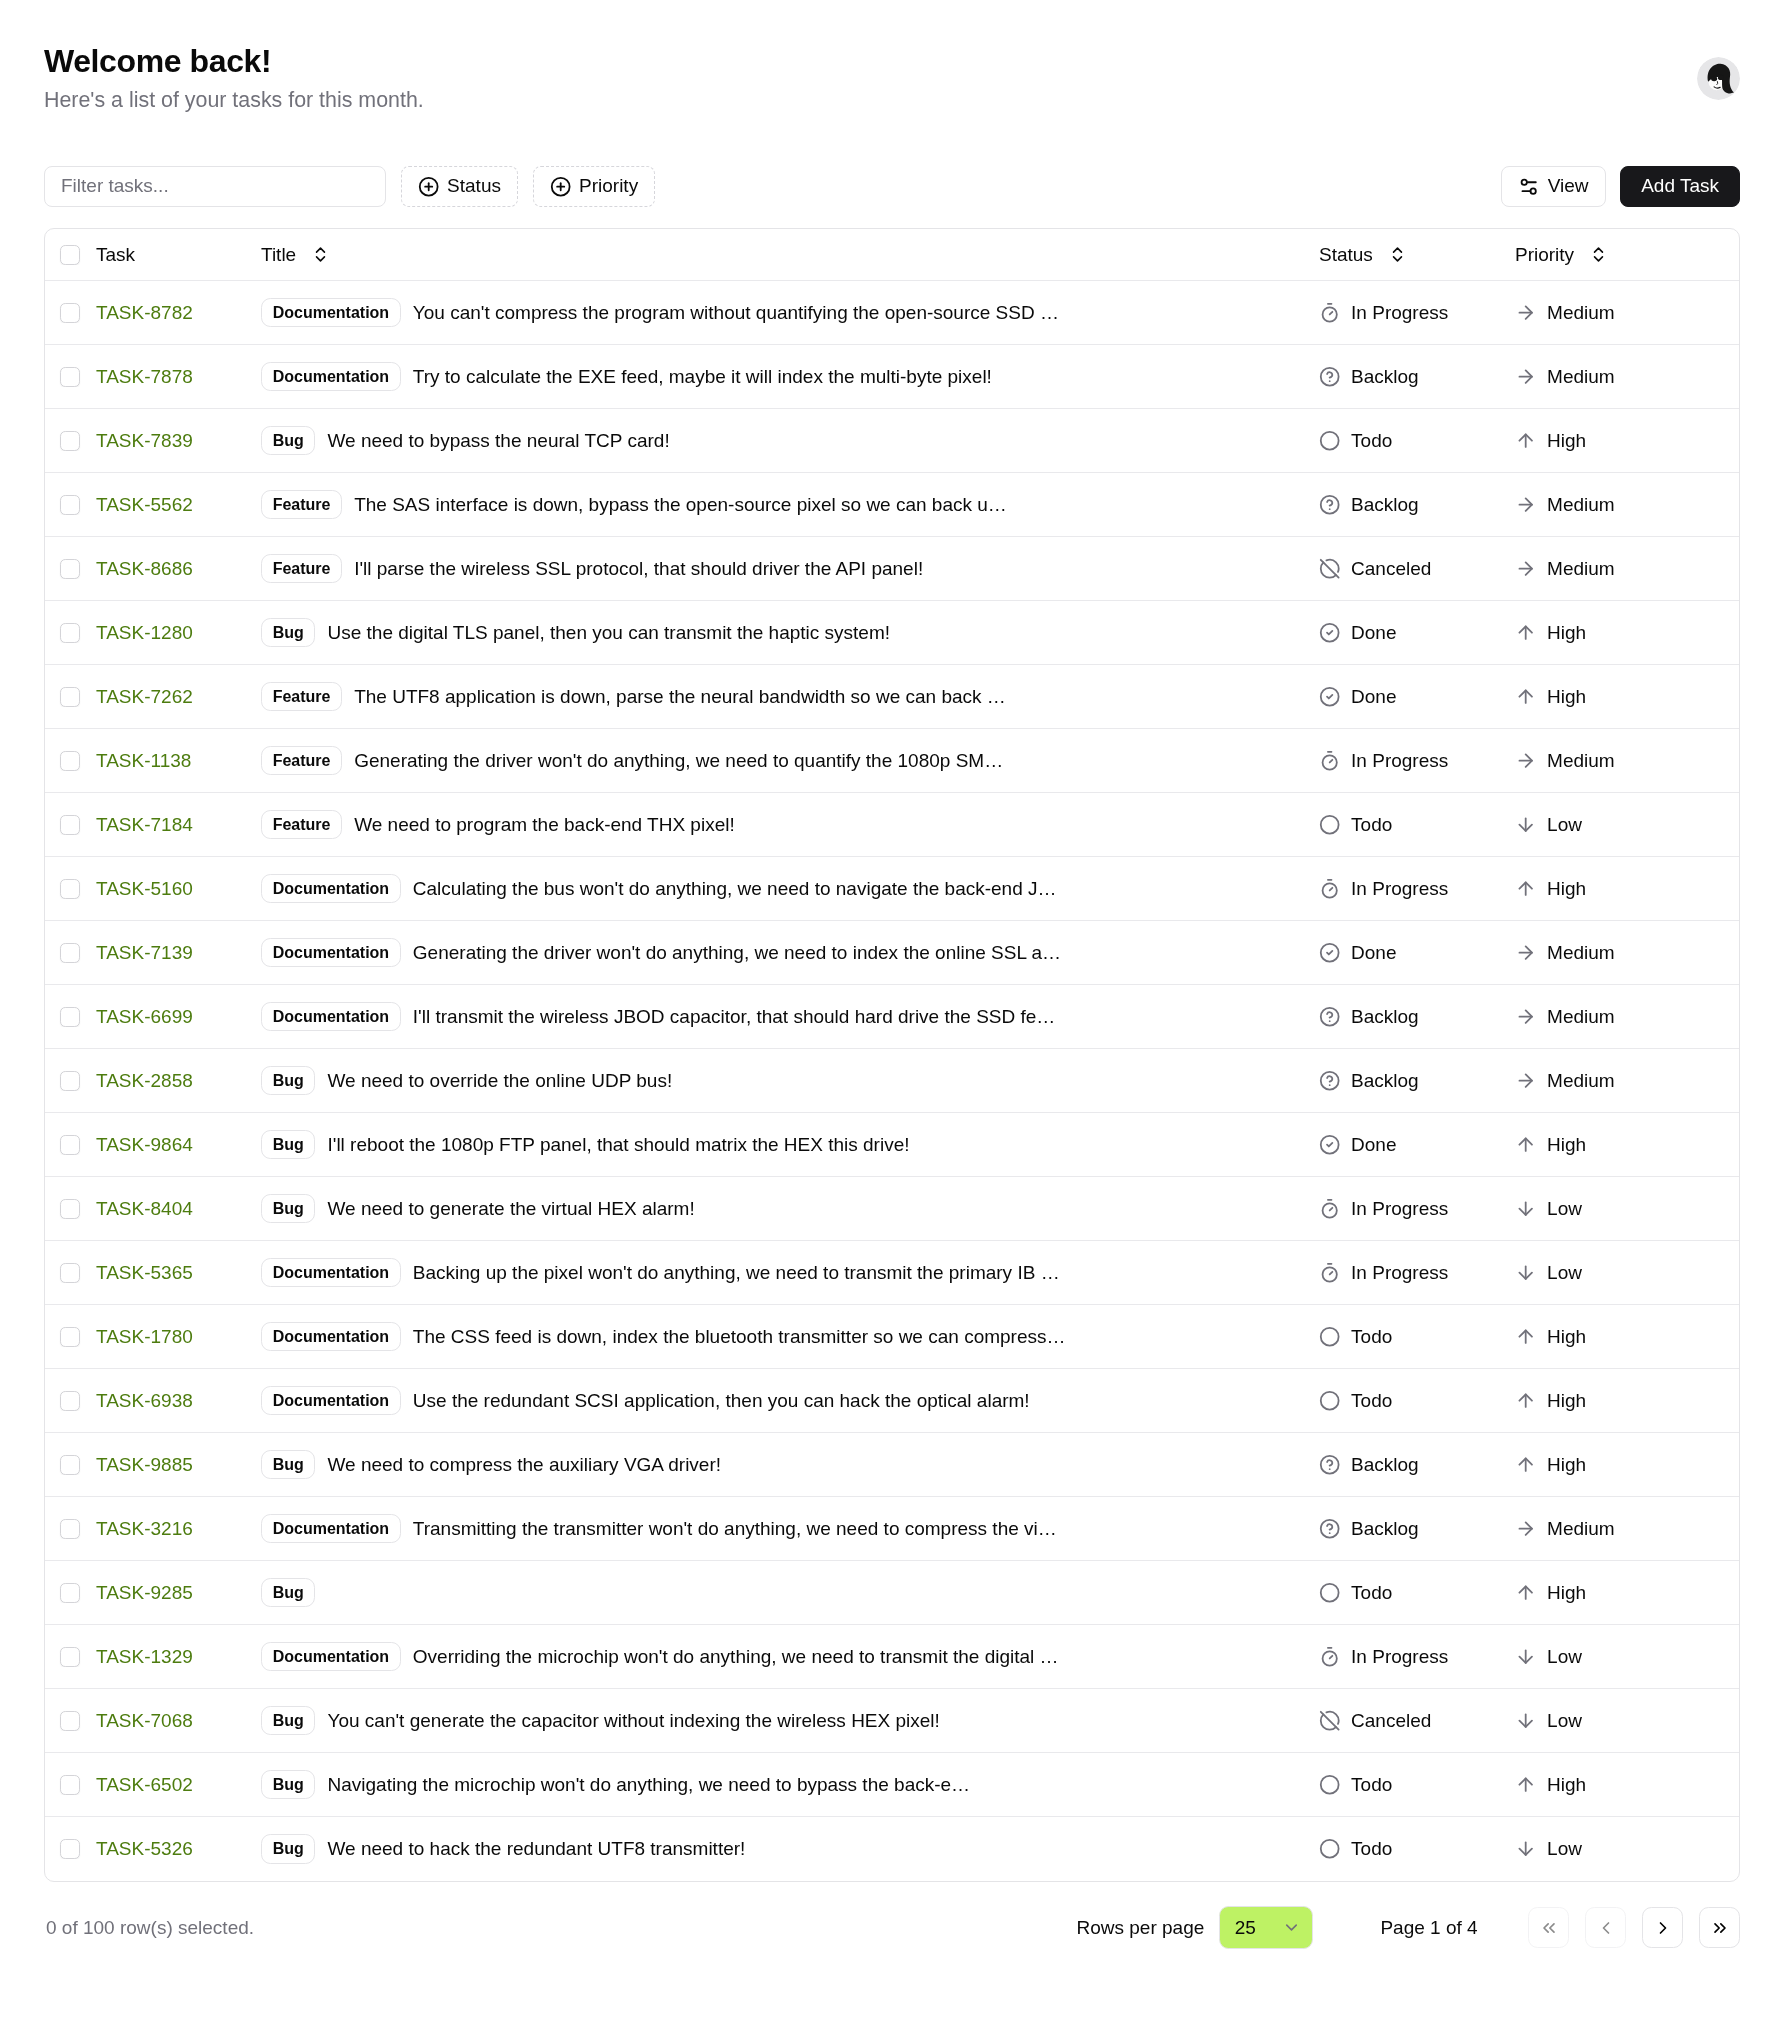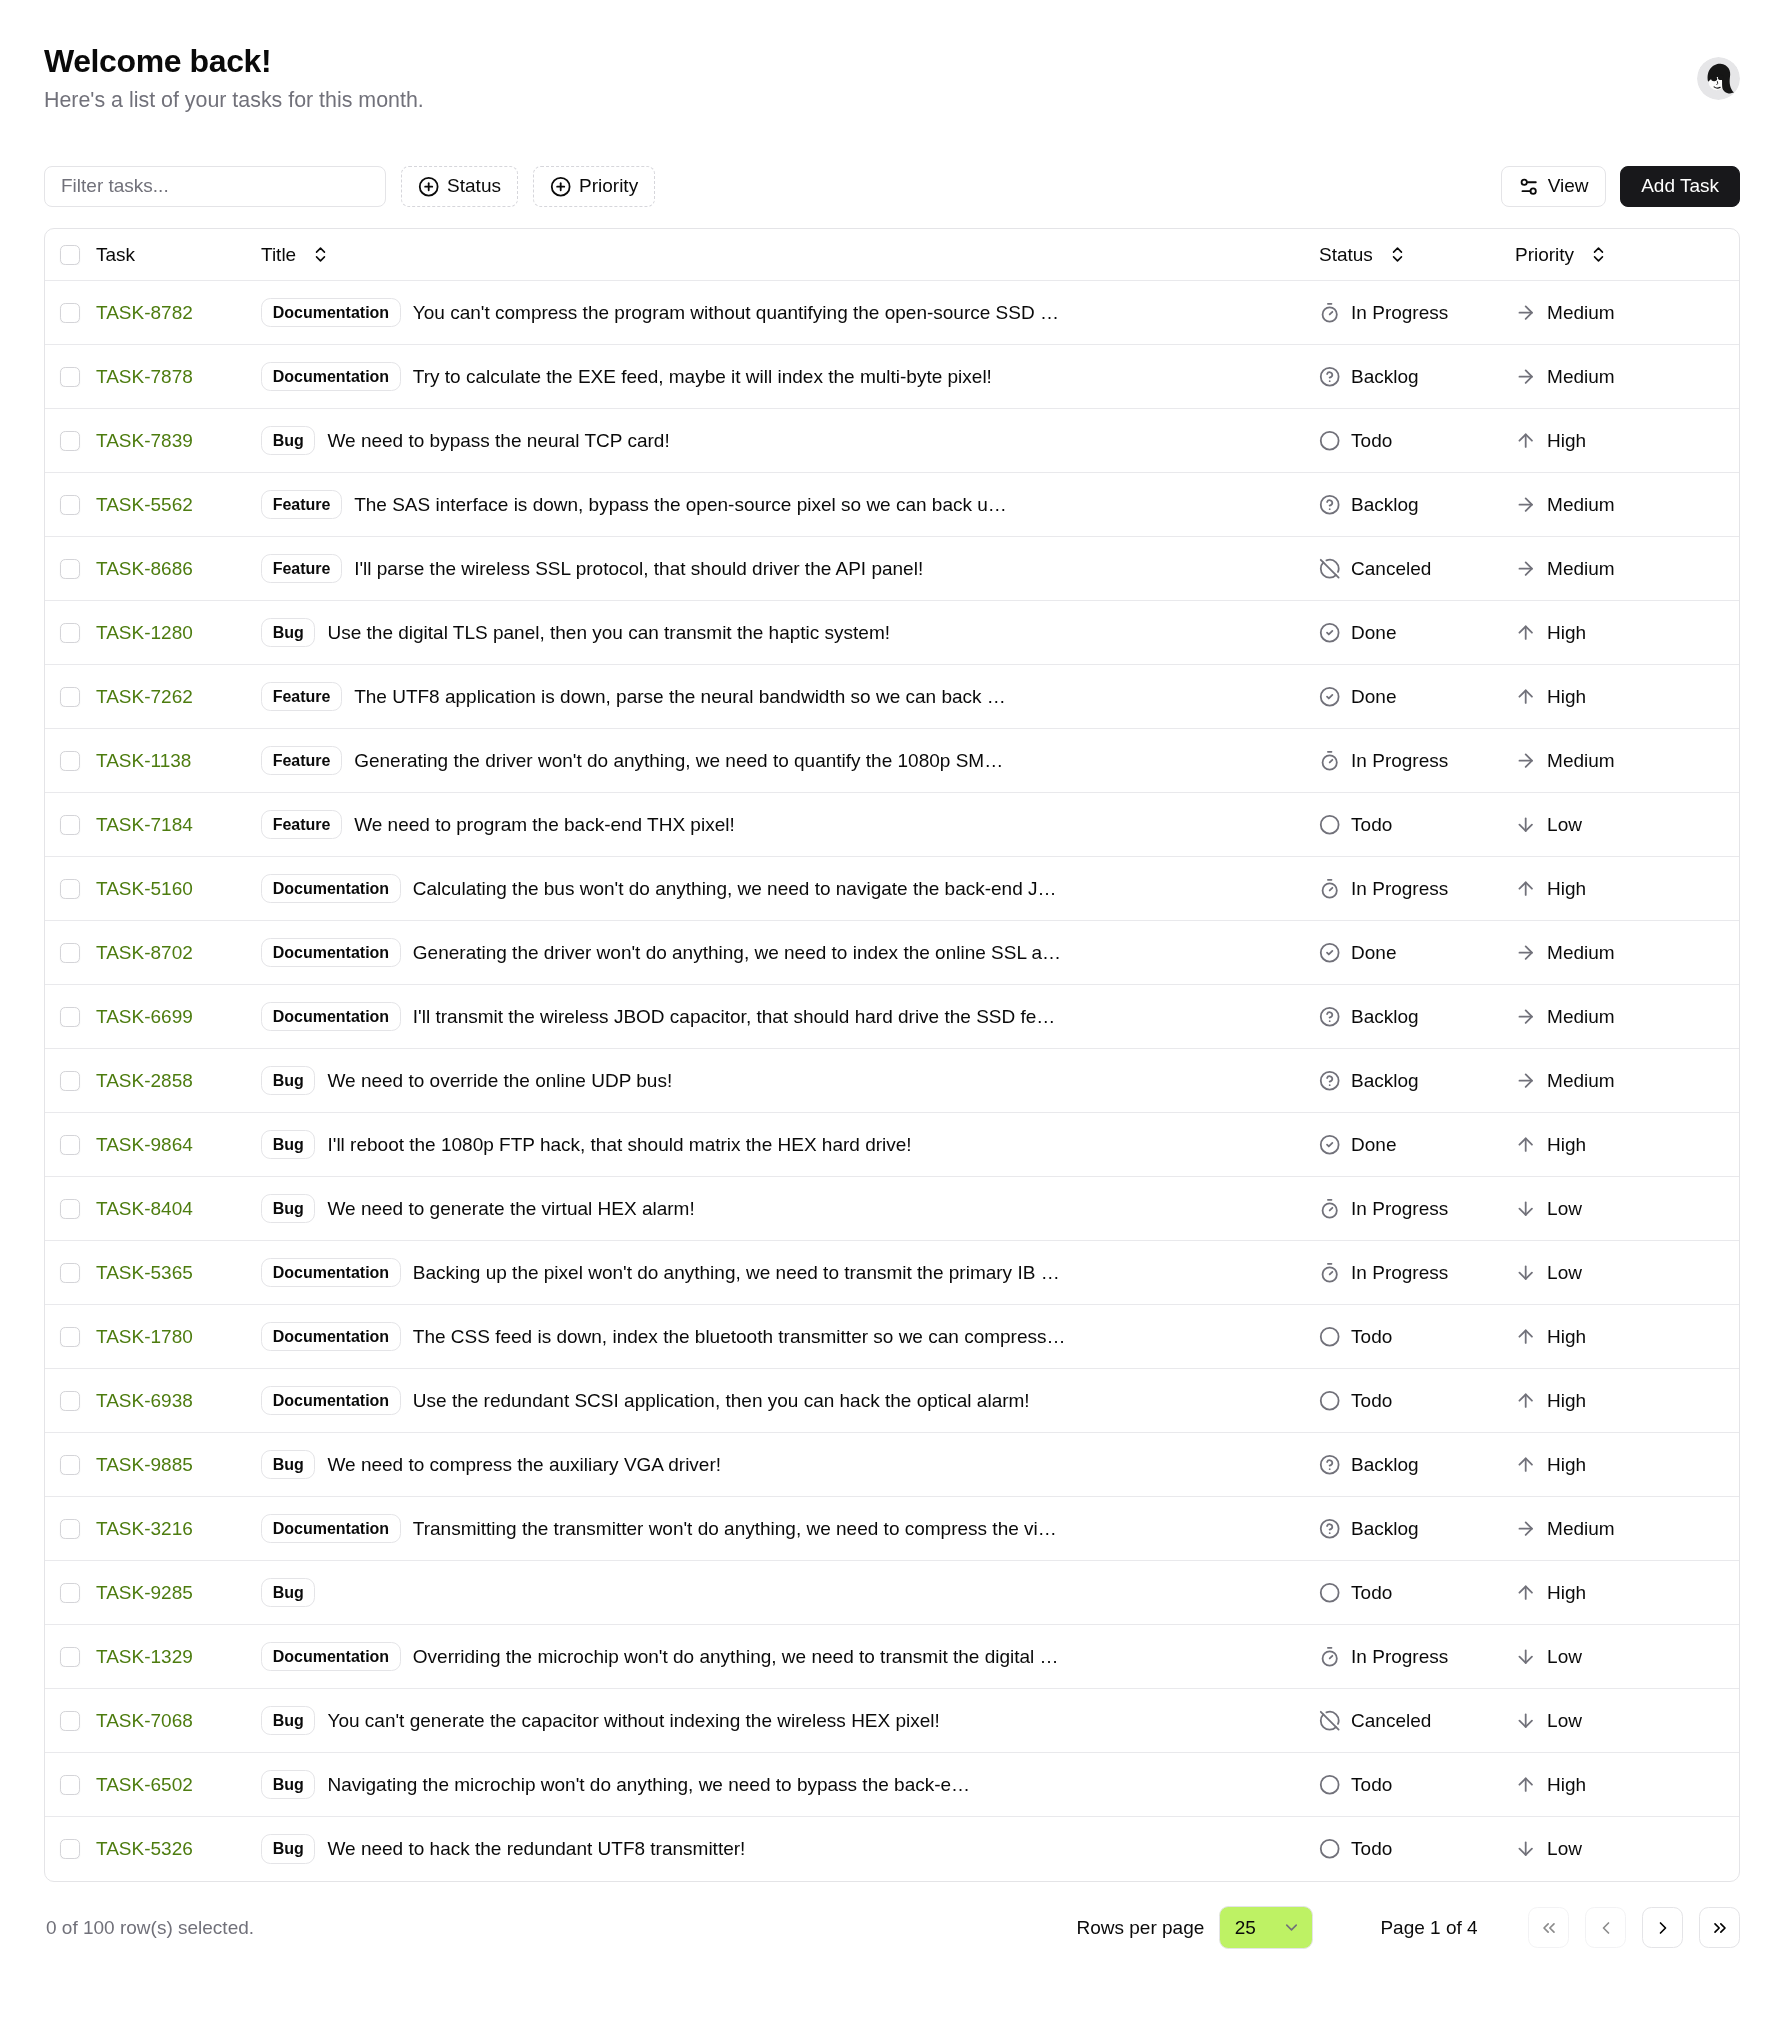--- a/index.html
+++ b/index.html
@@ -543,21 +543,21 @@
         <span class="icon"></span>
       </button>
     </div>
   </div>
 
   <div class="tr">
     <div class="cell cell-check">
       <span class="checkbox"></span>
     </div>
     <div class="cell">
-      <span class="task-id">TASK-8702</span>
+      <span class="task-id">TASK-7139</span>
     </div>
     <div class="cell cell-title">
       <span class="badge">Documentation</span>
       <span class="row-title">Generating the driver won't do anything, we need to index the online SSL a…</span>
     </div>
     <div class="cell cell-status">
       <span class="icon status-icon">
               <svg width="21.4" height="21.4" viewBox="0 0 24 24" fill="none" stroke="currentColor" stroke-width="2" stroke-linecap="round" stroke-linejoin="round">
                 <circle cx="12" cy="12" r="10"></circle>
                 <path d="m9 12 2 2 4-4"></path>
@@ -657,21 +657,21 @@
 
   <div class="tr">
     <div class="cell cell-check">
       <span class="checkbox"></span>
     </div>
     <div class="cell">
       <span class="task-id">TASK-9864</span>
     </div>
     <div class="cell cell-title">
       <span class="badge">Bug</span>
-      <span class="row-title">I'll reboot the 1080p FTP hack, that should matrix the HEX hard drive!</span>
+      <span class="row-title">I'll reboot the 1080p FTP panel, that should matrix the HEX this drive!</span>
     </div>
     <div class="cell cell-status">
       <span class="icon status-icon">
               <svg width="21.4" height="21.4" viewBox="0 0 24 24" fill="none" stroke="currentColor" stroke-width="2" stroke-linecap="round" stroke-linejoin="round">
                 <circle cx="12" cy="12" r="10"></circle>
                 <path d="m9 12 2 2 4-4"></path>
               </svg>
             </span>
       <span class="status-label">Done</span>
     </div>

